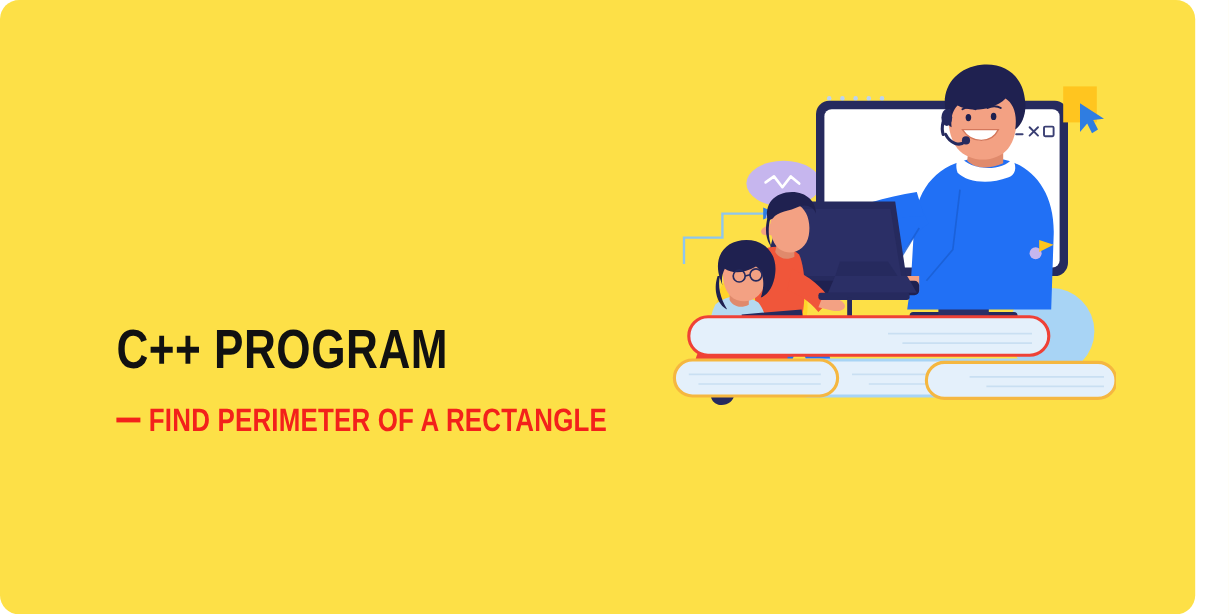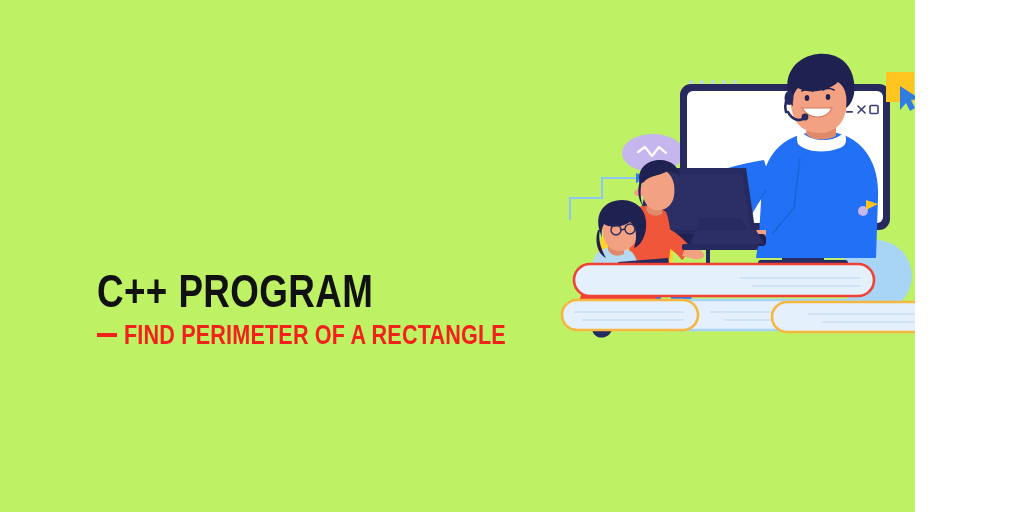--- a/index.html
+++ b/index.html
@@ -5,24 +5,25 @@
   html, body {
     margin: 0;
     padding: 0;
     background: #ffffff;
   }
   body {
     font-family: "Liberation Sans", sans-serif;
   }
   #canvas {
     position: relative;
-    width: 915px;
+    width: 996px;
     height: 512px;
-    background: #bef264;
+    background: #fde047;
     overflow: hidden;
+    border-radius: 16px;
   }
 
   
   #text-block {
     position: absolute;
     left: 97px;
     top: 268px;
     width: 470px;
   }
   #title {
@@ -32,21 +33,21 @@
     line-height: 46px;
     letter-spacing: 0.5px;
     color: #111111;
     text-transform: uppercase;
     transform: scaleX(0.80);
     transform-origin: left center;
     white-space: nowrap;
     margin: 0;
   }
   #subtitle-row {
-    margin-top: 7px;
+    margin-top: 22px;
     display: flex;
     align-items: center;
     white-space: nowrap;
   }
   #subtitle-dash {
     display: inline-block;
     width: 20px;
     height: 4px;
     background: #f3211b;
     margin-right: 7px;

